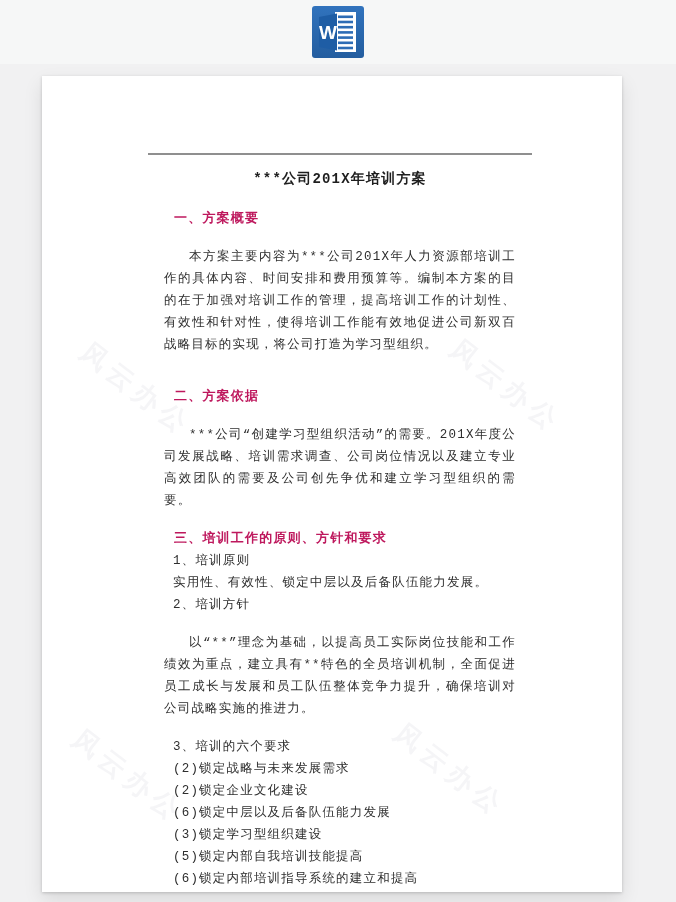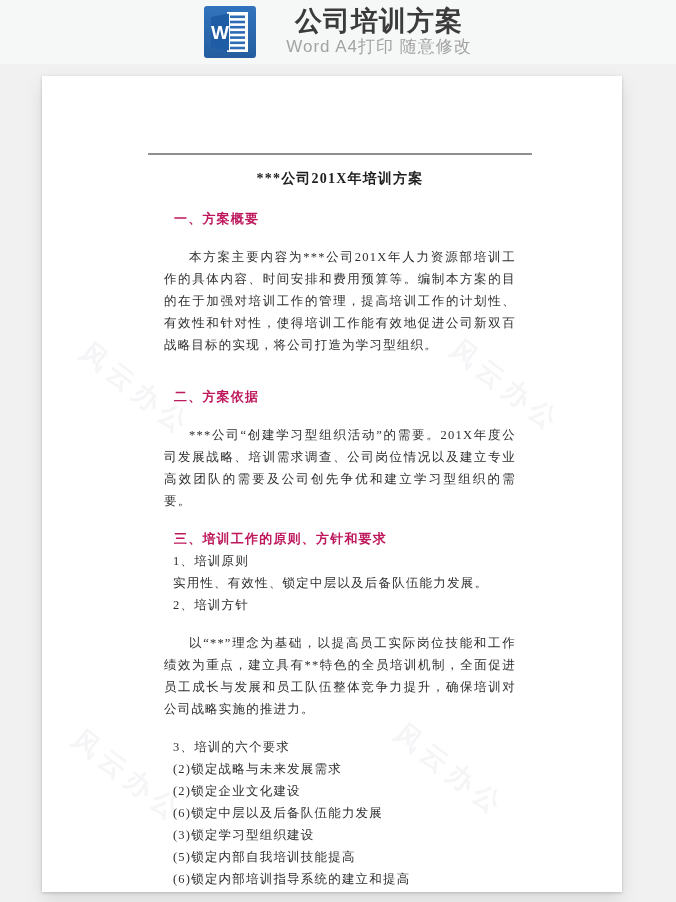--- a/index.html
+++ b/index.html
@@ -28,21 +28,21 @@
   }
   
   .page {
     position: absolute; left: 42px; top: 76px;
     width: 580px; height: 816px;
     background: #ffffff;
     box-shadow: 0 1px 3px rgba(0,0,0,0.18), 0 8px 18px rgba(0,0,0,0.10);
   }
   .doc-content {
     position: absolute; left: 106px; top: 0; width: 384px;
-    font-family: Liberation Serif, serif;
+    font-family: Liberation Mono, monospace;
     font-size: 12.5px; line-height: 22px; color: #2e2e2e;
     letter-spacing: 1.2px;
   }
   .rule { margin-top: 77px; height: 2px; background: #8f8f8f; }
   .doc-title {
     margin-top: 13px;
     text-align: center; font-weight: bold; font-size: 14px; color: #1e1e1e;
   }
   .h { font-weight: bold; text-indent: 2em; font-size: 13px; color: #be185d; }
   .h-first { margin-top: 18px; }
@@ -80,24 +80,20 @@
     <rect x="26" y="9.5" width="15" height="2.6" fill="#2d6cb5"></rect>
     <rect x="26" y="14.7" width="15" height="2.6" fill="#2d6cb5"></rect>
     <rect x="26" y="19.9" width="15" height="2.6" fill="#2d6cb5"></rect>
     <rect x="26" y="25.1" width="15" height="2.6" fill="#2d6cb5"></rect>
     <rect x="26" y="30.3" width="15" height="2.6" fill="#2d6cb5"></rect>
     <rect x="26" y="35.5" width="15" height="2.6" fill="#2d6cb5"></rect>
     <rect x="26" y="40.7" width="15" height="2.6" fill="#2d6cb5"></rect>
     <polygon points="7,11 25,7.5 25,44.5 7,41" fill="#1e5da5"></polygon>
     <text x="16" y="32.5" text-anchor="middle" font-family="Liberation Sans, DejaVu Sans, sans-serif" font-size="19" font-weight="bold" fill="#ffffff">W</text>
   </svg>
-  <div class="header-text">
-    <div class="header-title">公司培训方案</div>
-    <div class="header-subtitle">Word A4打印 随意修改</div>
-  </div>
 </div>
 
 <div class="page">
 
   <div class="wm wm1">风云办公</div>
   <div class="wm wm2">风云办公</div>
   <div class="wm wm3">风云办公</div>
   <div class="wm wm4">风云办公</div>
 
   <div class="doc-content">

